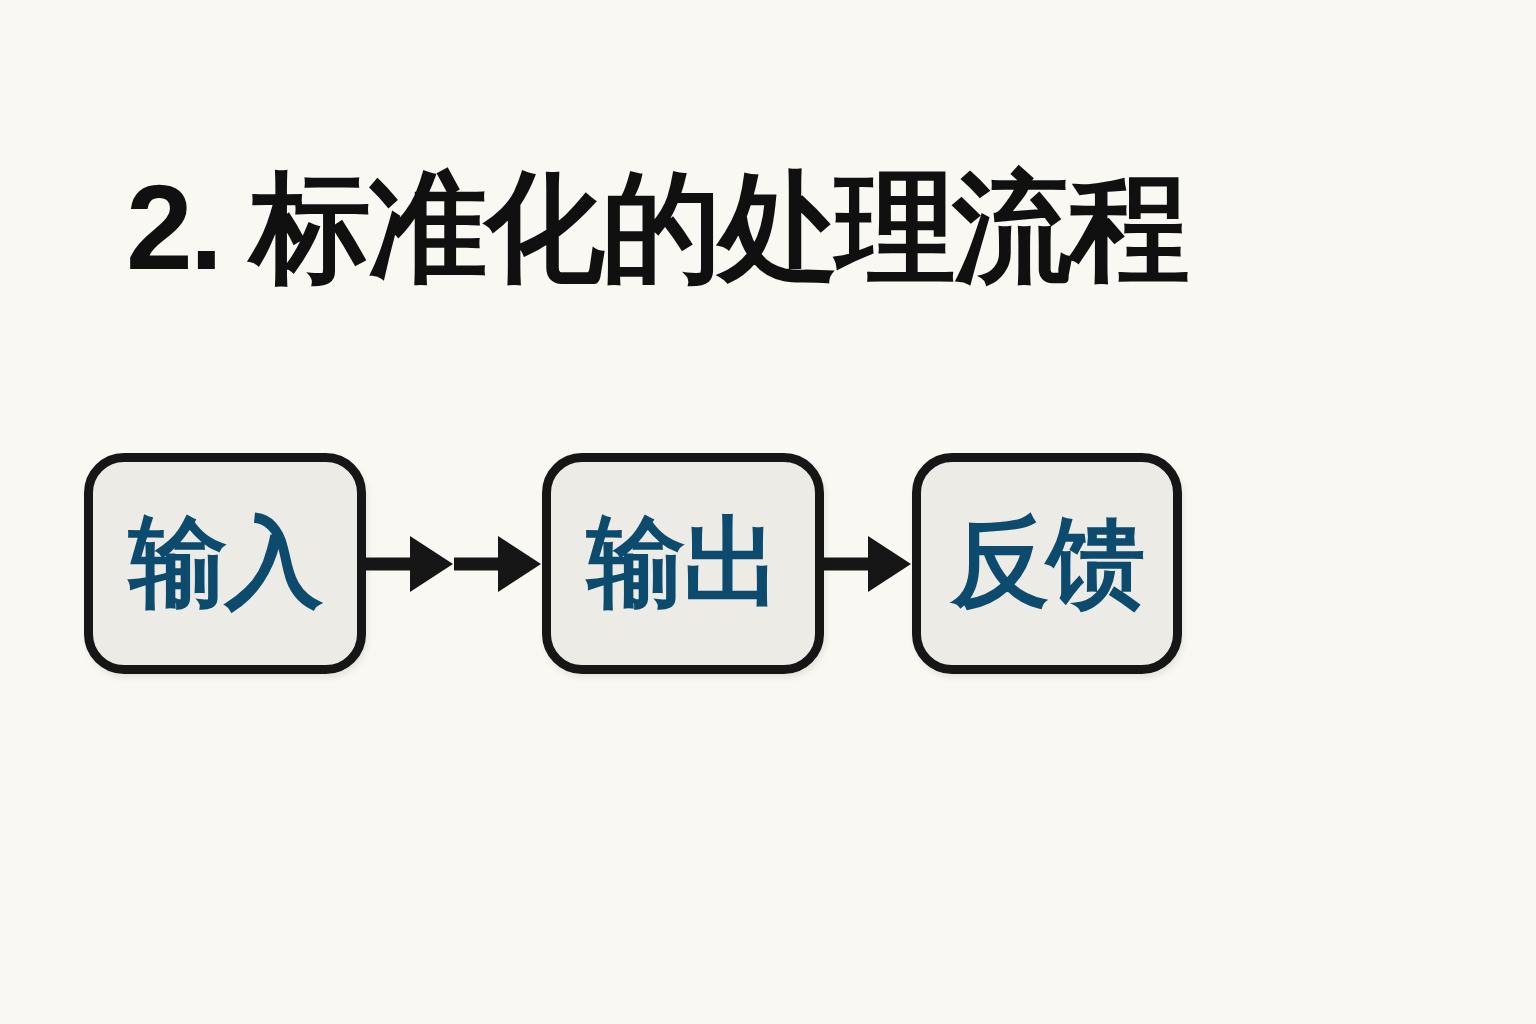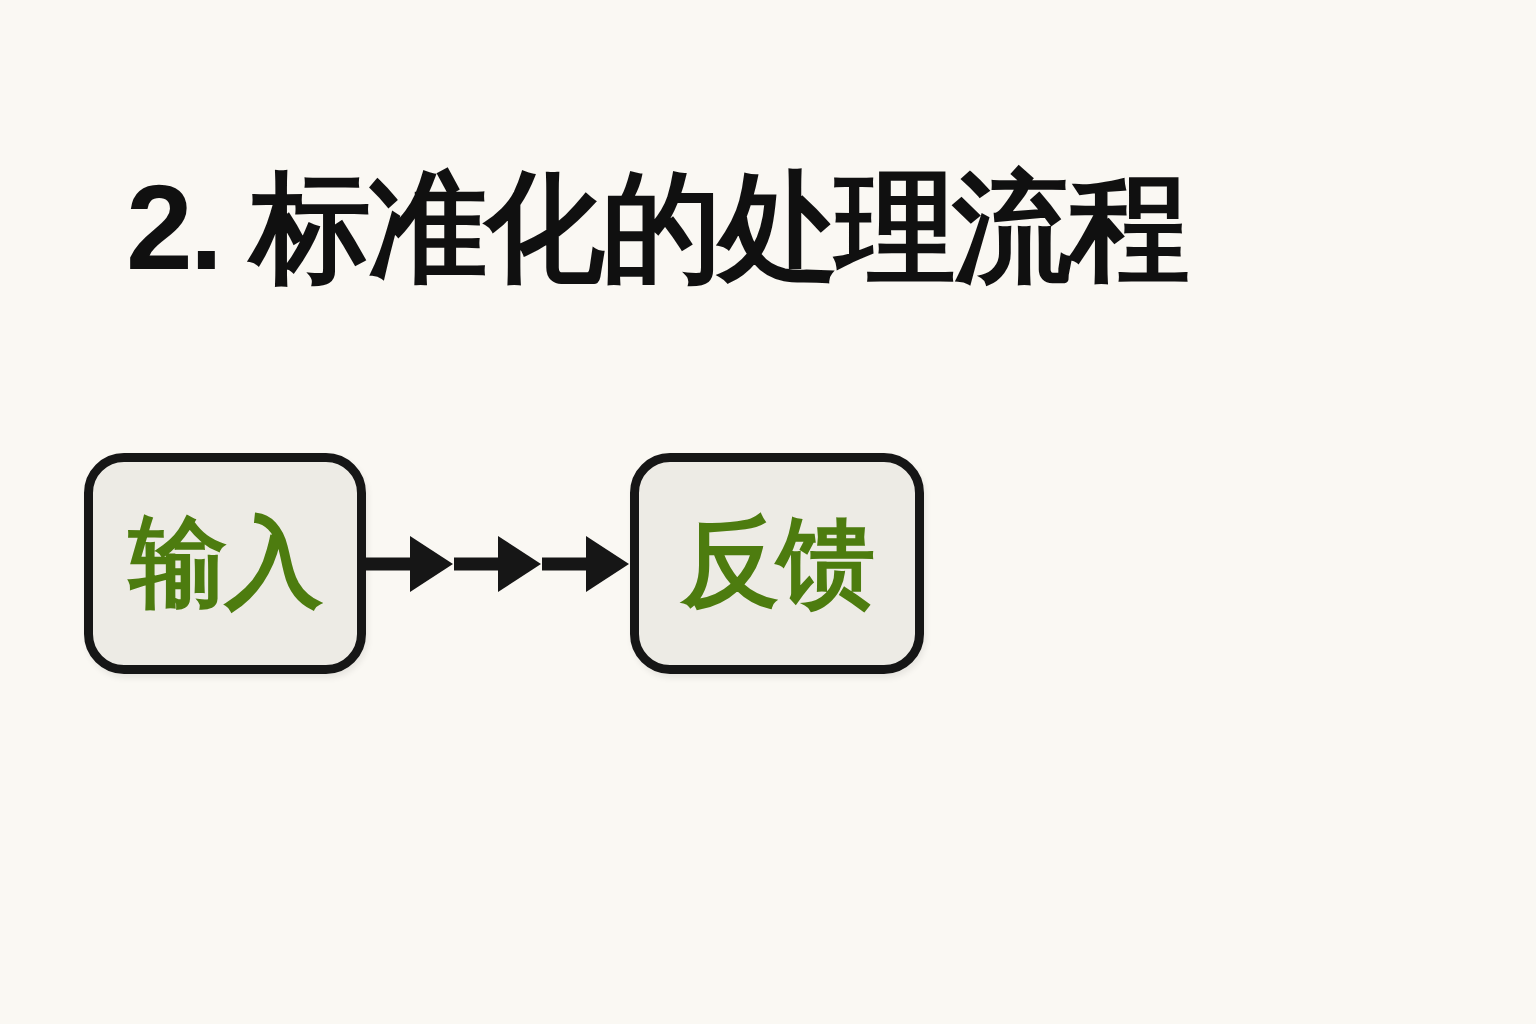--- a/index.html
+++ b/index.html
@@ -41,27 +41,27 @@
     background: #edebe5;
     border: 9px solid #161616;
     border-radius: 40px;
     display: flex;
     align-items: center;
     justify-content: center;
     box-shadow: 2px 4px 6px rgba(0,0,0,0.08);
     flex: none;
   }
   .flow-node:last-child {
-    width: 294px;
+    width: 270px;
   }
   .flow-node .node-label {
     font-size: 98px;
     font-weight: 900;
     letter-spacing: -2px;
-    color: #4d7c0f;
+    color: #0c4a6e;
     white-space: nowrap;
   }
   .flow-arrow {
     flex: none;
     width: 88px;
     height: 84px;
     display: block;
   }
 </style>
 </head>
@@ -79,20 +79,23 @@
     <rect x="0" y="35.5" width="52" height="13" fill="#161616"></rect>
     <polygon points="44,14 44,70 87,42" fill="#161616"></polygon>
   </svg>
 
 
   <svg class="flow-arrow" viewBox="0 0 88 84" aria-hidden="true">
     <rect x="0" y="35.5" width="52" height="13" fill="#161616"></rect>
     <polygon points="44,14 44,70 87,42" fill="#161616"></polygon>
   </svg>
 
+  <div class="flow-node">
+    <span class="node-label">输出</span>
+  </div>
 
   <svg class="flow-arrow" viewBox="0 0 88 84" aria-hidden="true">
     <rect x="0" y="35.5" width="52" height="13" fill="#161616"></rect>
     <polygon points="44,14 44,70 87,42" fill="#161616"></polygon>
   </svg>
 
   <div class="flow-node">
     <span class="node-label">反馈</span>
   </div>
 

